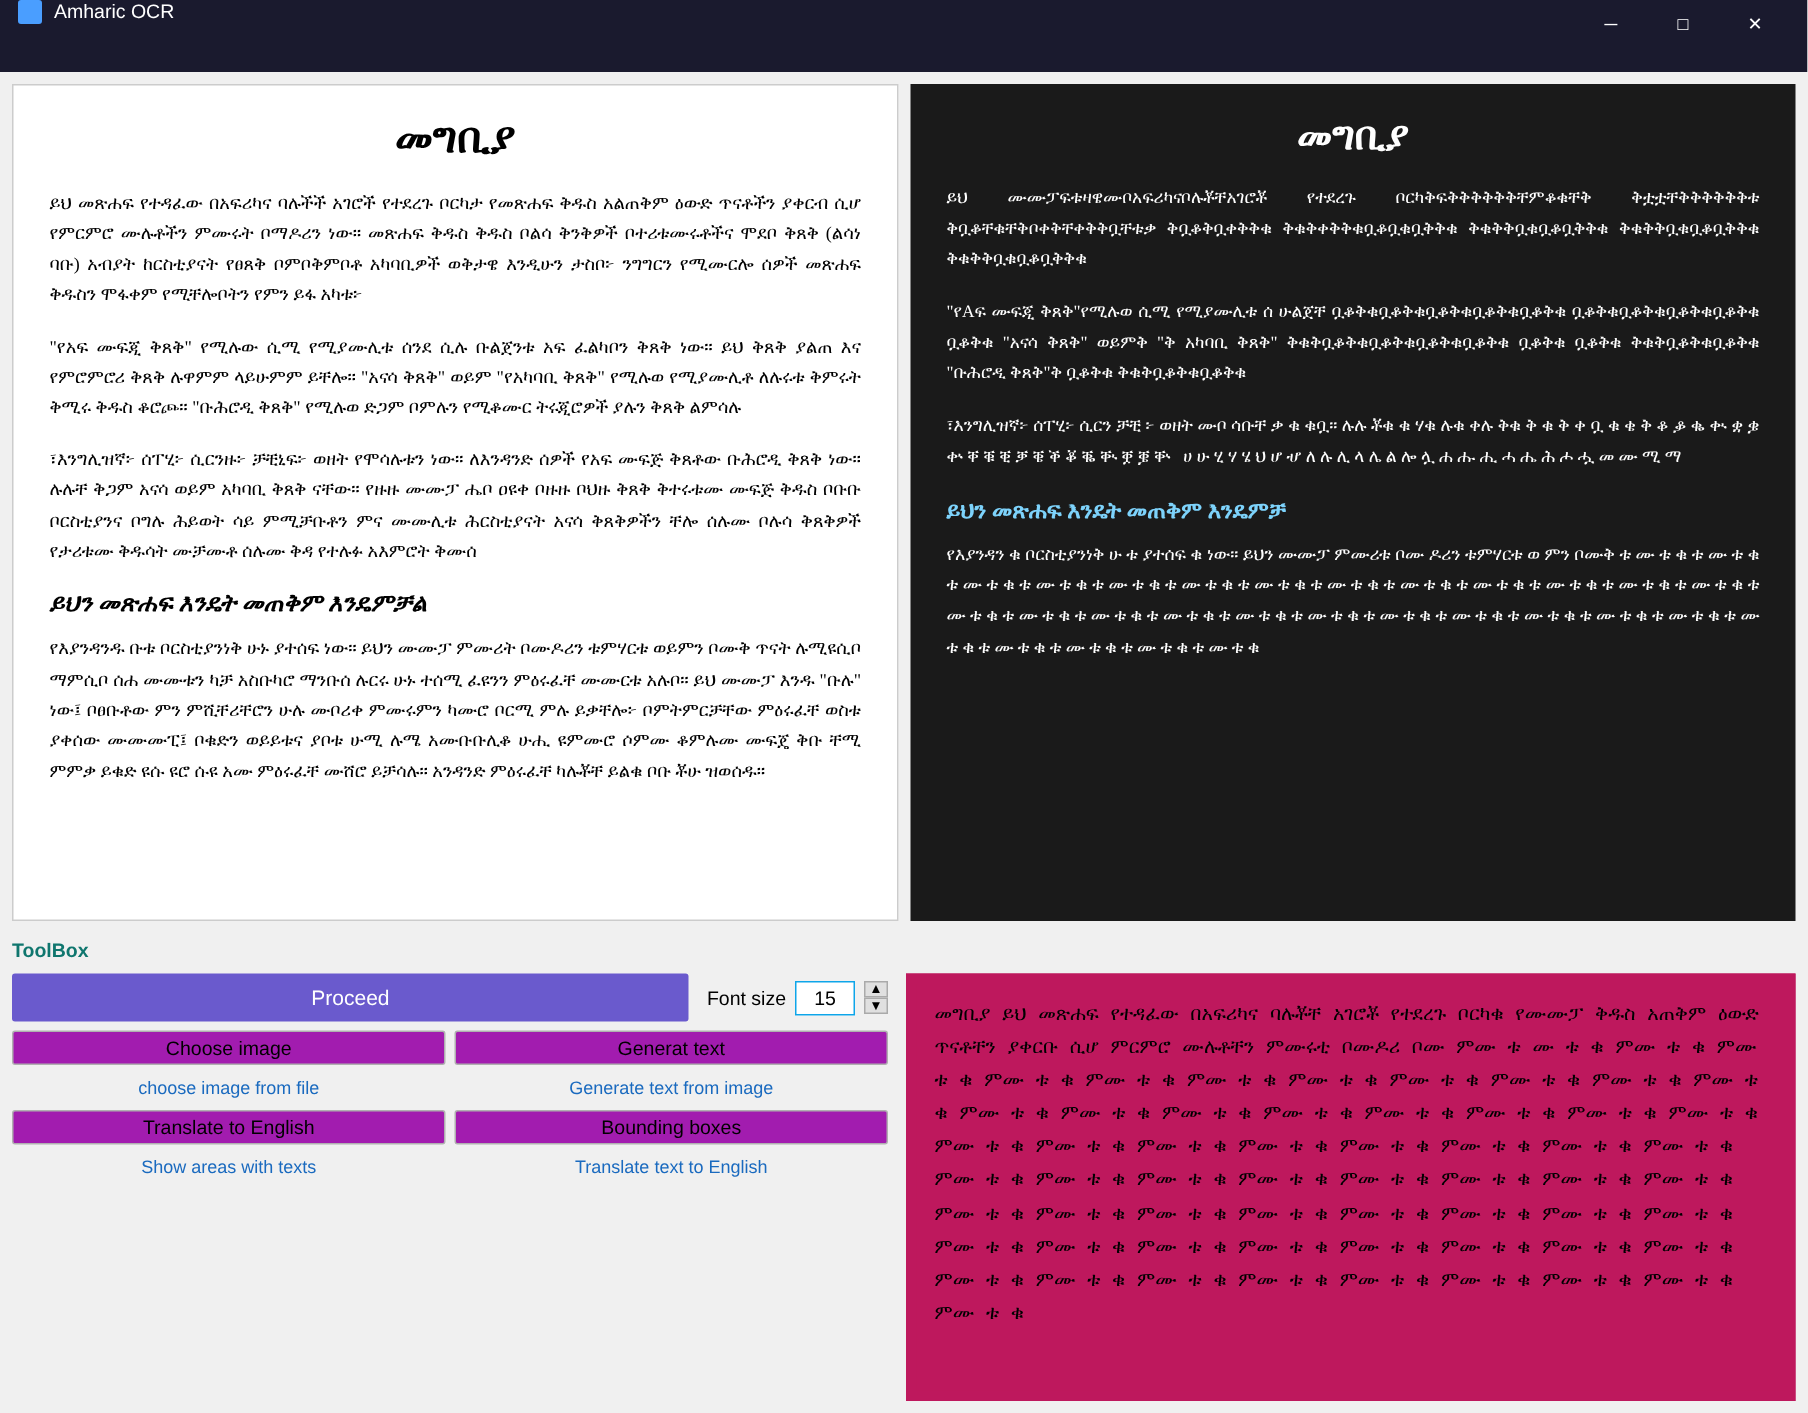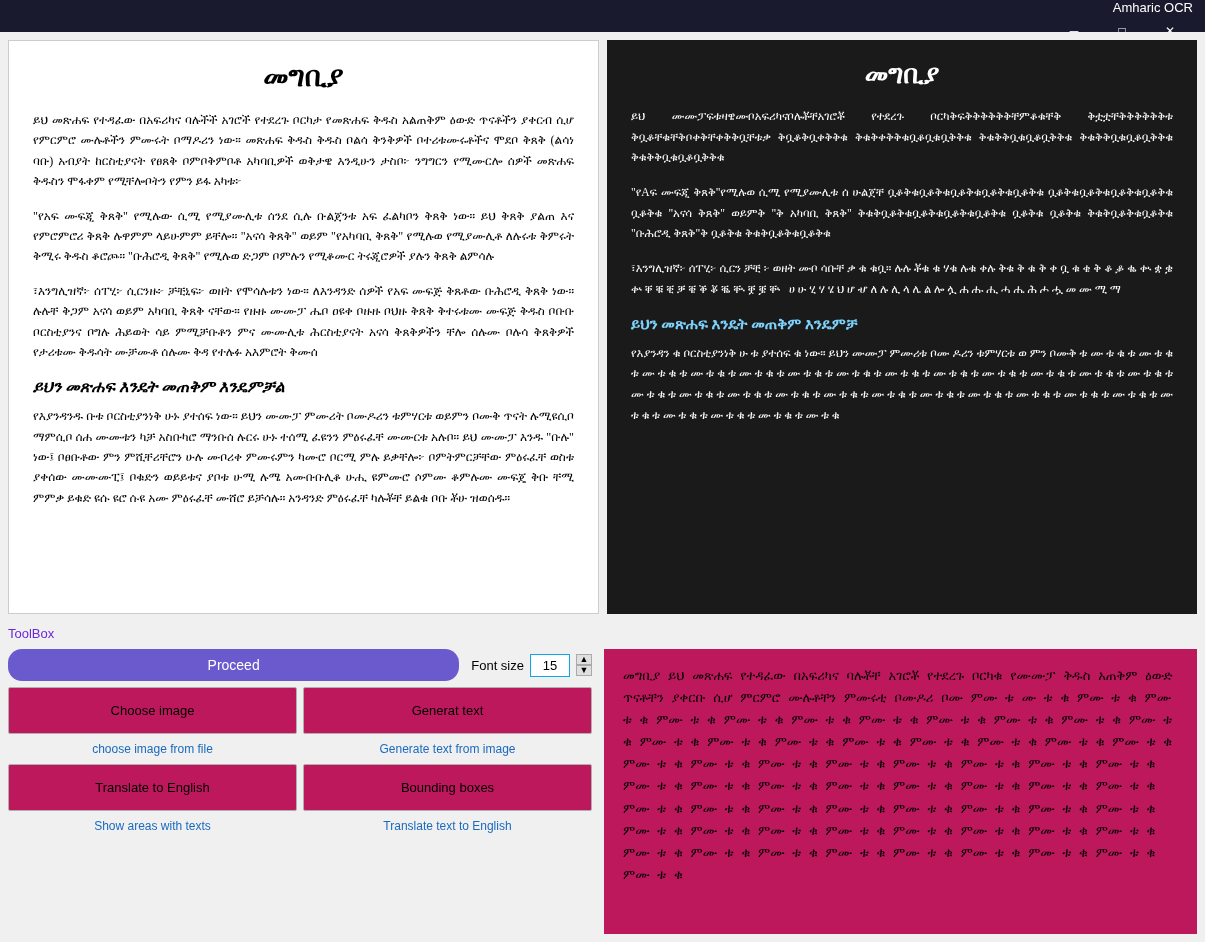--- a/index.html
+++ b/index.html
@@ -9,26 +9,25 @@
       width: 1205px;
       height: 942px;
       overflow: hidden;
       display: flex;
       flex-direction: column;
     }
     
     .title-bar {
       background: #1a1a2e;
       color: white;
-      height: 32px;
-      display: flex;
-      align-items: flex-end;
+      height: 48px;
+      display: flex;
+      align-items: flex-start;
       padding: 0 12px;
       flex-shrink: 0;
-      flex-direction: column;
     }
     .title-bar-icon {
       width: 16px;
       height: 16px;
       background: #4a9eff;
       border-radius: 2px;
       margin-right: 8px;
     }
     .title-bar-title {
       flex: 1;
@@ -138,23 +137,23 @@
     .bottom-area {
       height: 320px;
       display: flex;
       flex-direction: column;
       background: #f0f0f0;
       flex-shrink: 0;
     }
 
     .toolbox-label {
       font-size: 13px;
-      font-weight: normal;
+      font-weight: bold;
       padding: 4px 8px;
-      color: #6d28d9;
+      color: #0f766e;
     }
 
     .bottom-panels {
       display: flex;
       flex: 1;
       overflow: hidden;
     }
 
     
     .toolbox {
@@ -173,21 +172,21 @@
     }
 
     .proceed-btn {
       flex: 1;
       background: #6a5acd;
       color: white;
       border: none;
       padding: 8px 0;
       font-size: 14px;
       cursor: pointer;
-      border-radius: 14px;
+      border-radius: 2px;
     }
 
     .font-size-group {
       display: flex;
       align-items: center;
       gap: 6px;
       font-size: 13px;
       white-space: nowrap;
     }
 
@@ -211,23 +210,23 @@
       border: 1px solid #aaa;
       cursor: pointer;
       font-size: 9px;
       display: flex;
       align-items: center;
       justify-content: center;
       line-height: 1;
     }
 
     .tool-btn {
-      background: #be185d;
+      background: #a21caf;
       border: 1px solid #b0b0b0;
-      padding: 15px 8px;
+      padding: 3px 8px;
       font-size: 13px;
       cursor: pointer;
       border-radius: 2px;
       text-align: center;
     }
 
     .link-btn {
       background: transparent;
       border: none;
       color: #1a6abf;

